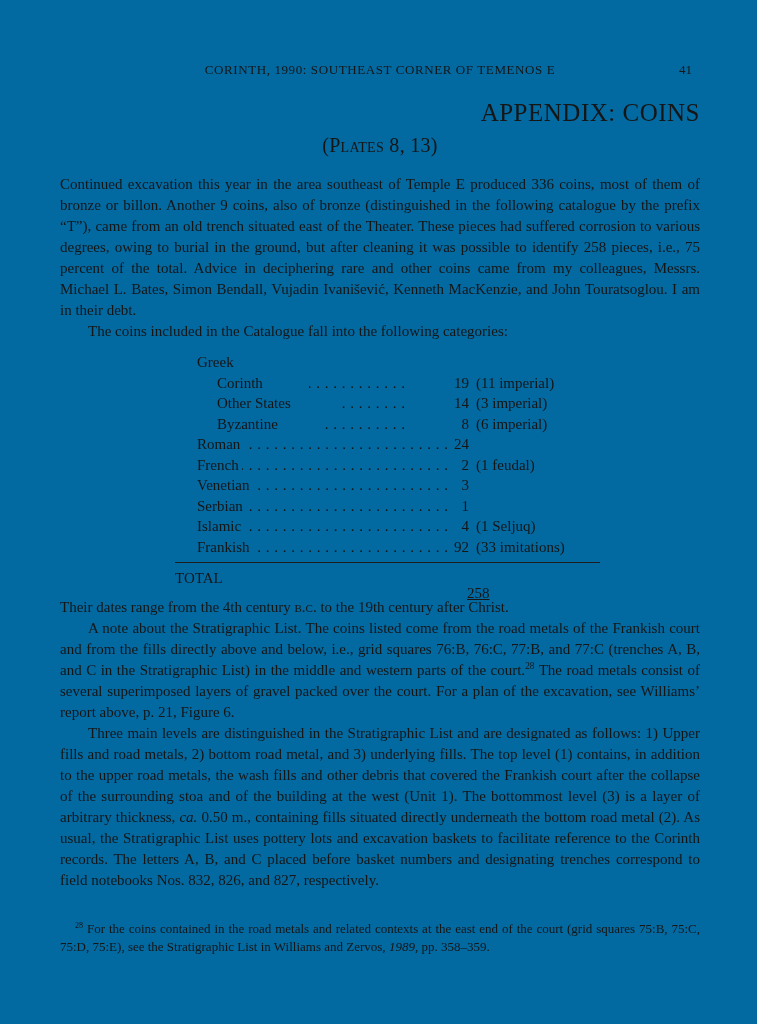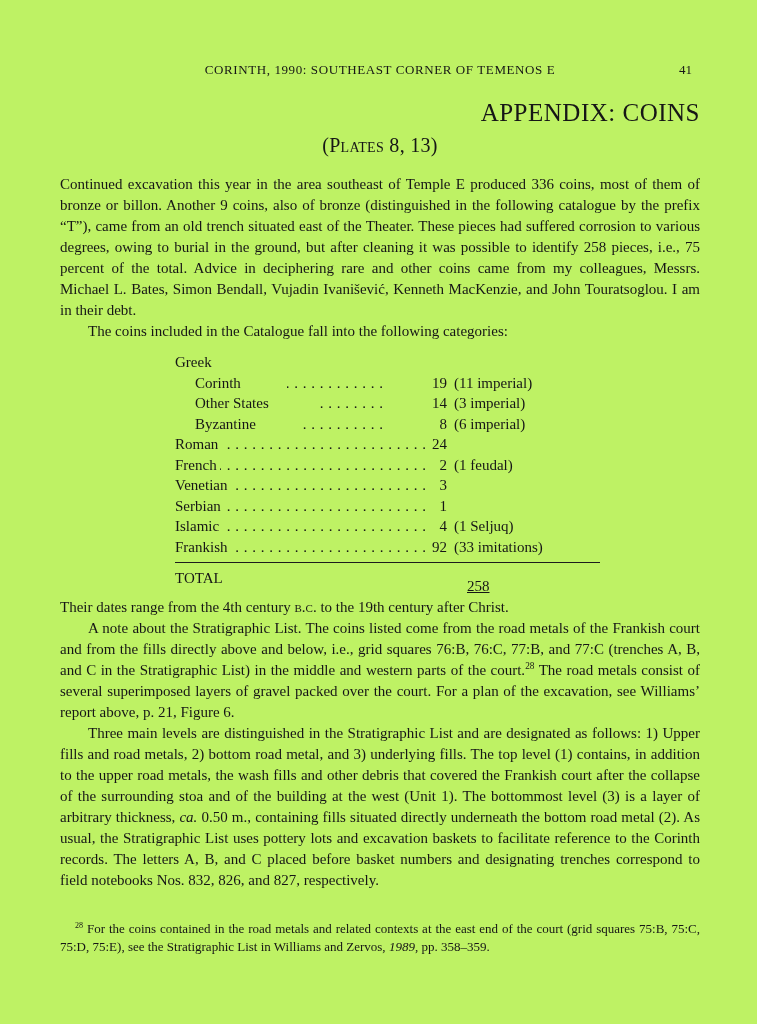--- a/index.html
+++ b/index.html
@@ -1,19 +1,19 @@
 <!DOCTYPE html>
 <html><head>
 <meta charset="utf-8">
 <style>
   html, body { margin: 0; padding: 0; background: #ffffff; }
   .page {
     width: 757px; height: 1024px; box-sizing: border-box;
     padding: 62px 57px 0 60px;
-    background: #bef264; color: #161616;
+    background: #0369a1; color: #161616;
     font-family: "Liberation Serif", "DejaVu Serif", serif;
     font-size: 15px;
     overflow: hidden;
   }
   .running-head {
     position: relative; text-align: center;
     font-size: 13px; letter-spacing: 0.6px; white-space: nowrap;
   }
   .page-number { position: absolute; right: 8px; top: 0; letter-spacing: 0; }
   .doc-title {
@@ -26,36 +26,36 @@
   }
   .body-text { margin-top: 17px; line-height: 21px; text-align: justify; }
   p.para { margin: 0; }
   p.para.indent { text-indent: 28px; }
   .rt-sc { font-variant: small-caps; }
   .rt-italic { font-style: italic; }
   .rt-sup { font-size: 0.62em; vertical-align: super; line-height: 0; }
 
   .coin-table { width: 425px; margin: 10px 0 8px 115px; }
   .coin-row { display: flex; align-items: baseline; line-height: 20.5px; }
-  .row-main { display: flex; align-items: flex-start; width: 272px; box-sizing: border-box; flex-shrink: 0; }
+  .row-main { display: flex; align-items: flex-start; width: 272px; box-sizing: border-box; flex-shrink: 0; margin-left: 22px; }
   .coin-row.sub .row-main { padding-left: 20px; gap: 43px; }
   .coin-label { white-space: nowrap; }
   .leader {
     flex: 1; min-width: 0; overflow: hidden; white-space: nowrap;
     direction: rtl; margin: 0 3px; word-spacing: 1px;
   }
   .leader::after { content: ". . . . . . . . . . . . . . . . . . . . . . . . . . . . . . . . . . . . . . . . . . . . . . . . . . ."; }
   .coin-row.group .leader::after { content: none; }
   .value { width: 18px; text-align: right; flex-shrink: 0; white-space: nowrap; }
   .note { margin-left: 7px; white-space: nowrap; }
   .total-row {
     position: relative; border-top: 1.5px solid #1d1d1d;
     margin-top: 5px; padding-top: 5px; line-height: 21px;
   }
-  .total-value { position: absolute; left: 292px; top: 13px; text-decoration: underline; }
+  .total-value { position: absolute; left: 292px; top: 20px; text-decoration: underline; }
 
   .footnote {
     margin-top: 29px; font-size: 13px; line-height: 17.5px;
     text-align: justify; text-indent: 15px;
   }
 </style>
 </head>
 <body>
 
 <div class="page">

